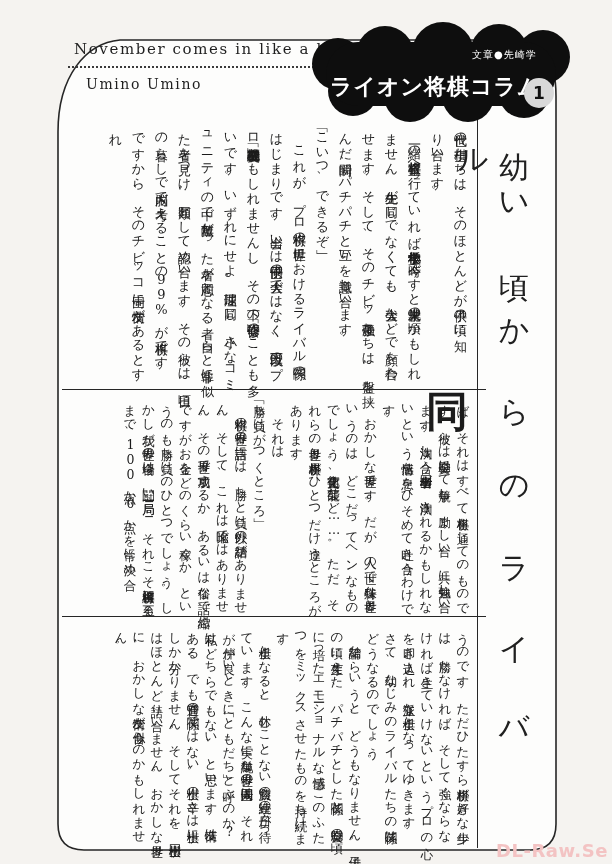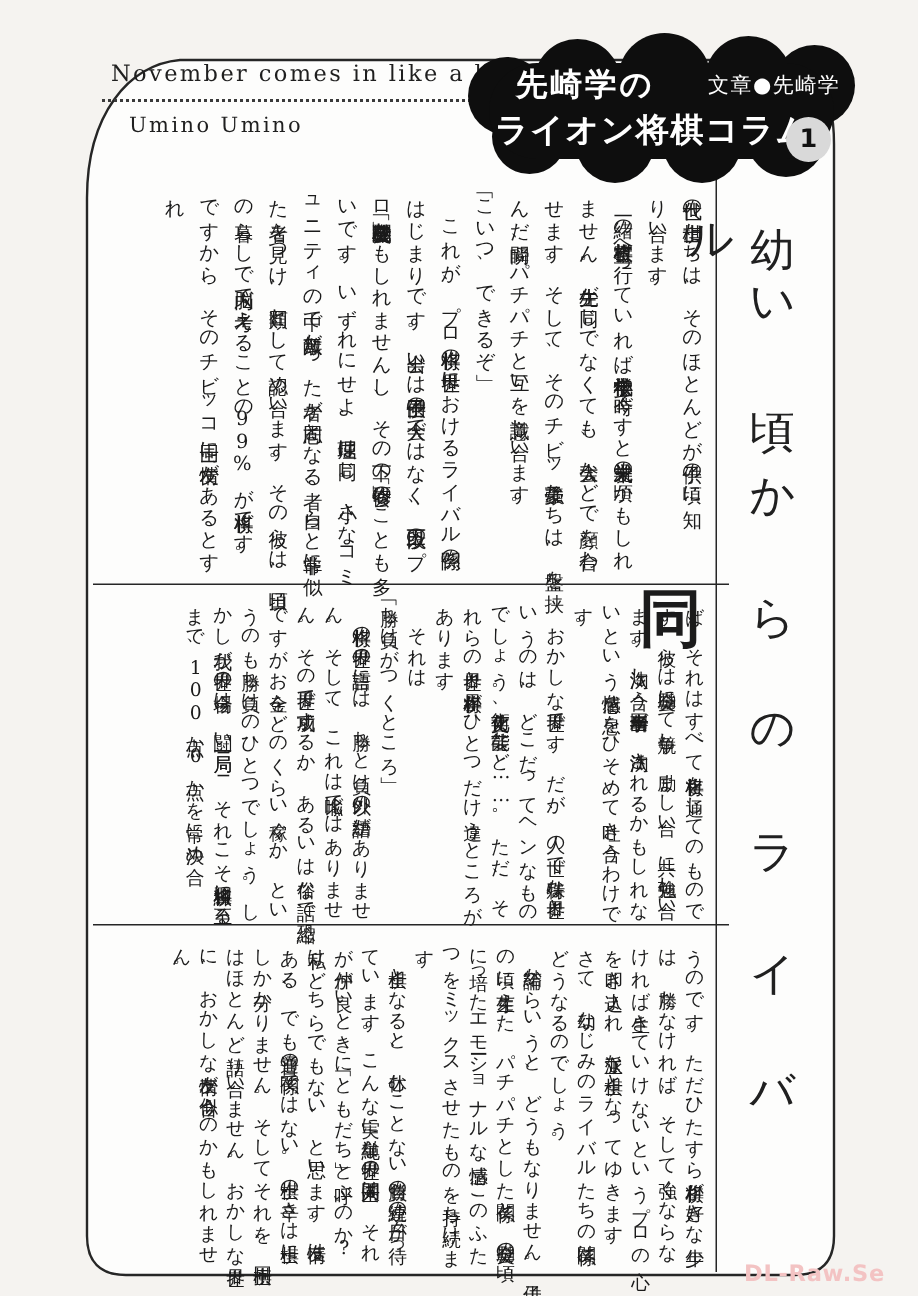--- a/index.html
+++ b/index.html
@@ -38,21 +38,21 @@
   .b8{left:124px;top:36px;width:52px;height:52px;}
   .b9{left:180px;top:32px;width:52px;height:52px;}
   .badge-line1{
     position:absolute;left:26px;top:8px;z-index:5;color:#ffffff;
     font-family:"DejaVu Sans","Liberation Sans",sans-serif;
     font-size:21px;font-weight:600;letter-spacing:2px;
   }
   .badge-credit{
     position:absolute;left:154px;top:14px;z-index:5;color:#ffffff;
     font-family:"DejaVu Sans","Liberation Sans",sans-serif;
-    font-size:14px;letter-spacing:1px;
+    font-size:10px;letter-spacing:1px;
   }
   .badge-line2{
     position:absolute;left:12px;top:38px;z-index:5;color:#ffffff;
     font-family:"DejaVu Sans","Liberation Sans",sans-serif;
     font-size:22px;font-weight:600;letter-spacing:1px;white-space:nowrap;
   }
   .badge-number{
     position:absolute;left:206px;top:44px;width:30px;height:30px;z-index:6;
     background:#d9d9d9;border-radius:50%;color:#111;
     font-family:"DejaVu Sans","Liberation Sans",sans-serif;
@@ -88,21 +88,21 @@
   .band-divider{
     position:absolute;left:62px;width:424px;height:0;z-index:2;
     border-top:1.5px solid #262626;
   }
   .divider-1{top:389px;}
   .divider-2{top:616px;}
   
   .watermark{
     position:absolute;left:496px;top:840px;z-index:7;
     font-family:"DejaVu Sans","Liberation Sans",sans-serif;
-    font-size:15px;font-weight:bold;color:#f3c3c3;letter-spacing:0.5px;
+    font-size:18px;font-weight:bold;color:#f3c3c3;letter-spacing:0.5px;
   }
 </style>
 </head>
 <body>
 
 <svg class="border-svg" width="612" height="864" viewBox="0 0 612 864">
   <path d="M 120 40 H 516 Q 556 40 556 96 V 824 Q 556 850 530 850 H 84 Q 58 850 58 824 V 132 C 58 76 86 43 120 40 Z" fill="#fdfdfc" stroke="#262626" stroke-width="1.6"></path>
 </svg>
 
 <div class="series-title">November comes in like a lion</div>
@@ -113,21 +113,20 @@
   <div class="bump b1"></div>
   <div class="bump b2"></div>
   <div class="bump b3"></div>
   <div class="bump b4"></div>
   <div class="bump b5"></div>
   <div class="bump b6"></div>
   <div class="bump b7"></div>
   <div class="bump b8"></div>
   <div class="bump b9"></div>
   <div class="base"></div>
-  <div class="badge-line1">先崎学の</div>
   <div class="badge-credit">文章●先崎学</div>
   <div class="badge-line2">ライオン将棋コラム</div>
   <div class="badge-number">1</div>
 </div>
 
 <div class="title-separator"></div>
 <div class="column-title">幼い頃からのライバル</div>
 
 <div class="band band-1">
     <span class="dropcap">同</span>

